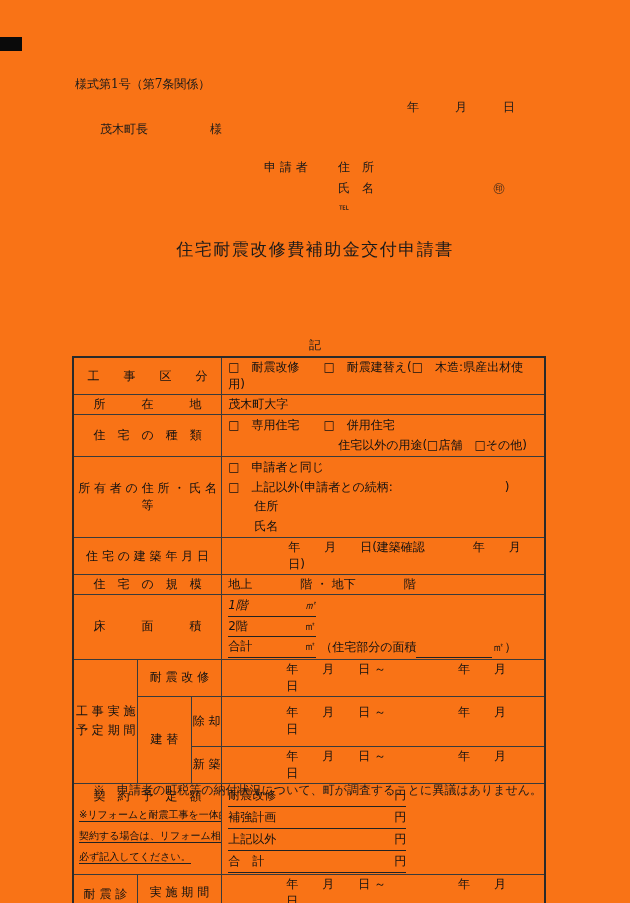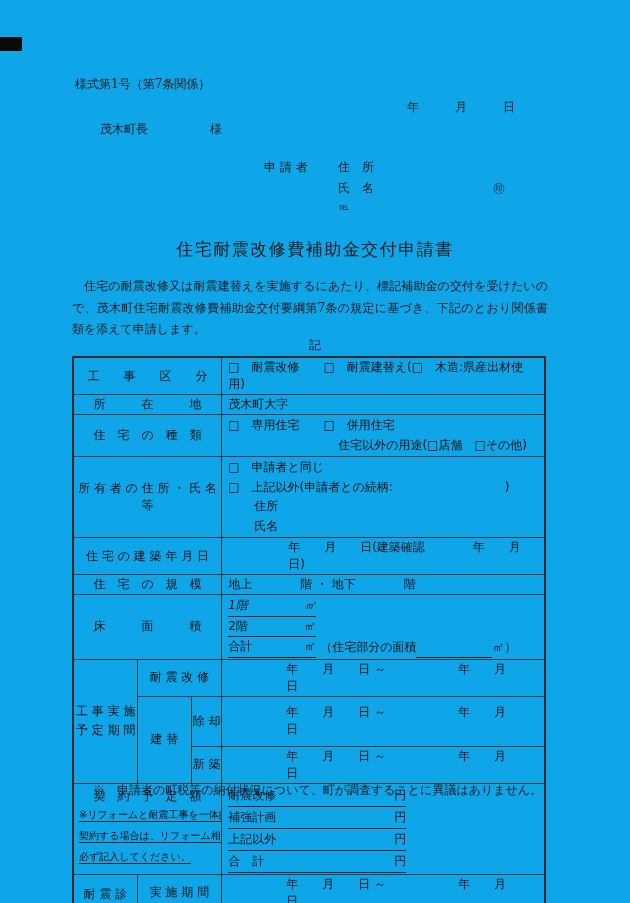--- a/index.html
+++ b/index.html
@@ -1,16 +1,16 @@
 <!DOCTYPE html>
 <html><head>
 <meta charset="utf-8">
 <style>
   html,body{margin:0;padding:0;background:#e8e8e8;}
-  .page{position:relative;width:630px;height:903px;background:#0ea5e9;
+  .page{position:relative;width:630px;height:903px;background:#f97316;
         font-family:"DejaVu Serif","Liberation Serif",serif;color:#1a1a1a;
         font-size:12px;overflow:hidden;}
   .abs{position:absolute;white-space:nowrap;}
   .artifact{position:absolute;left:0;top:37px;width:22px;height:14px;background:#0a0a0a;}
   .title{position:absolute;left:0;right:0;top:238px;text-align:center;
          font-size:17px;letter-spacing:1.5px;font-weight:normal;margin:0;}
   .para{position:absolute;left:72px;top:276px;width:476px;line-height:21.5px;
         text-align:justify;white-space:normal;}
   .record{position:absolute;left:0;right:0;top:337px;text-align:center;}
   .footnote{position:absolute;left:93px;top:782px;}
@@ -45,21 +45,20 @@
   </div>
 
   <div class="abs" style="left:264px;top:159px;">申 請 者</div>
   <div class="abs" style="left:338px;top:159px;">住　所</div>
   <div class="abs" style="left:338px;top:180px;">氏　名</div>
   <div class="abs" style="left:493px;top:180px;">㊞</div>
   <div class="abs" style="left:339px;top:201px;">℡</div>
 
   <h1 class="title">住宅耐震改修費補助金交付申請書</h1>
 
-  <div class="para">　住宅の耐震改修又は耐震建替えを実施するにあたり、標記補助金の交付を受けたいので、茂木町住宅耐震改修費補助金交付要綱第7条の規定に基づき、下記のとおり関係書類を添えて申請します。</div>
 
   <div class="record">記</div>
 
   <table class="form">
     <colgroup>
         <col style="width:64px">
         <col style="width:54px">
         <col style="width:30px">
         <col style="width:322px">
       </colgroup>

